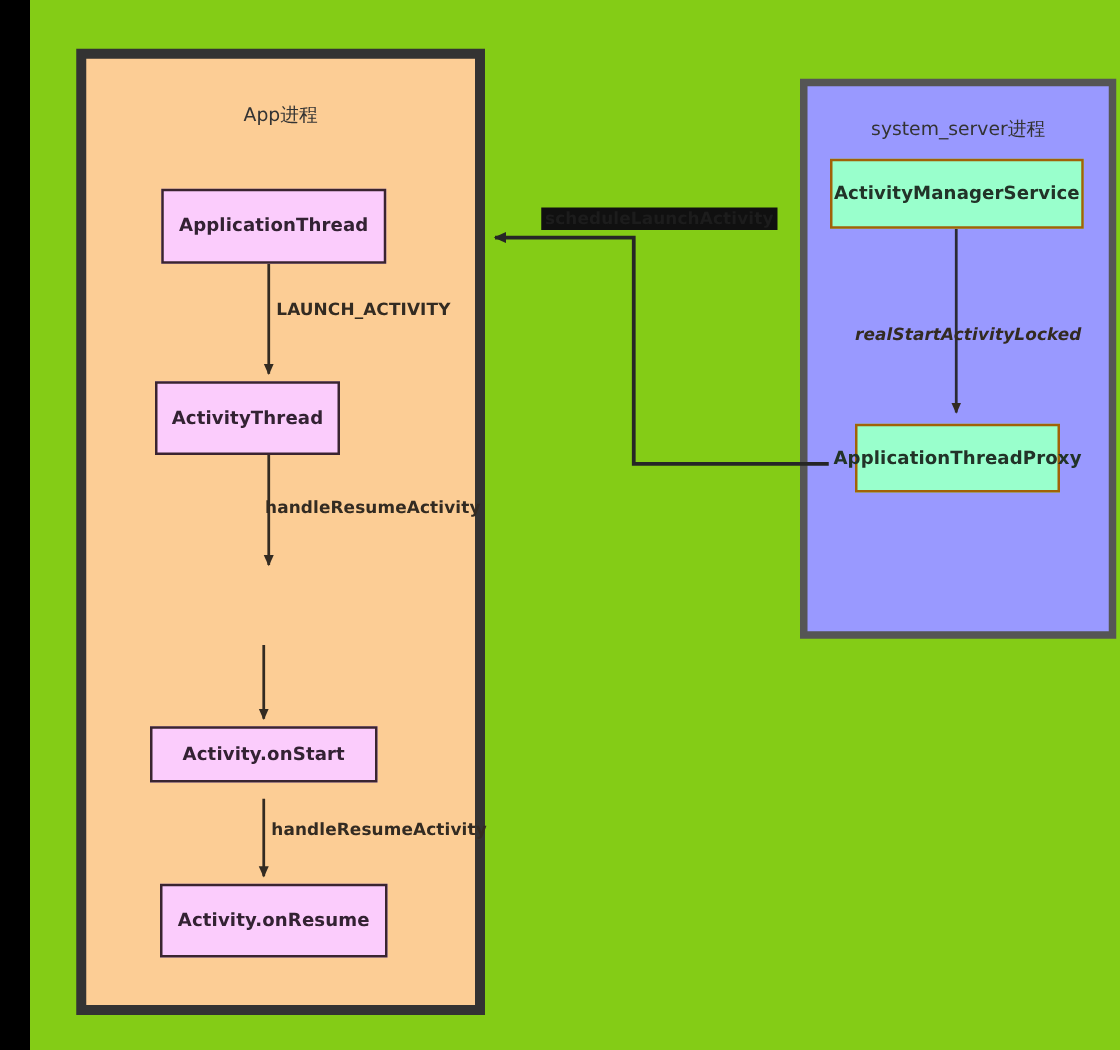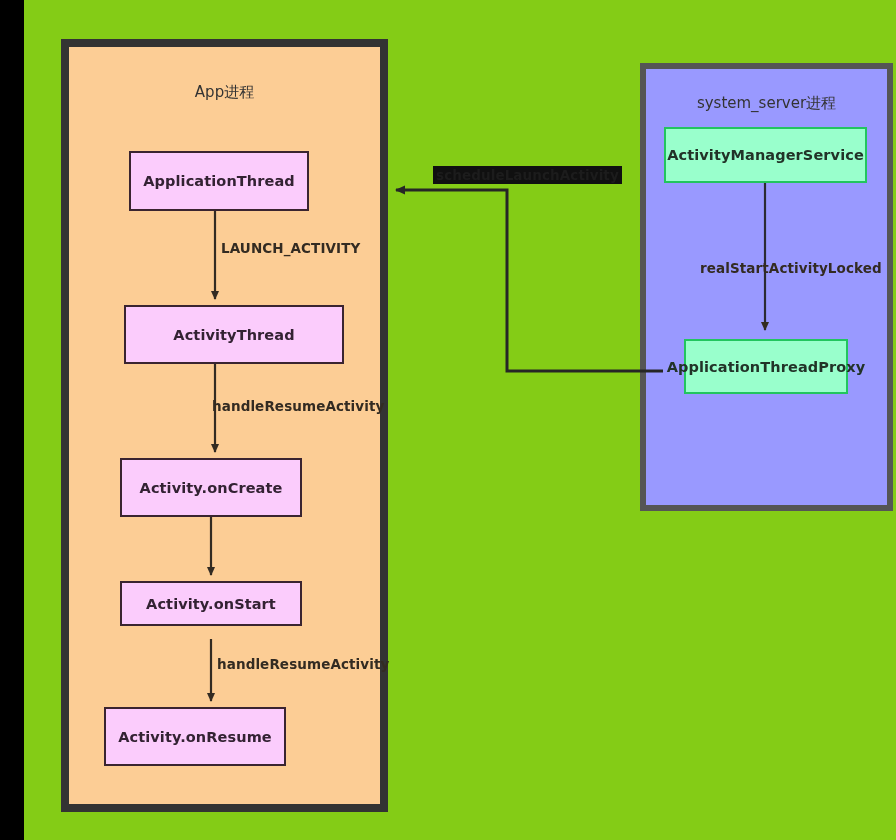--- a/index.html
+++ b/index.html
@@ -48,21 +48,21 @@
     white-space: nowrap;
   }
   .node.pink {
     background: #fbccfc;
     border: 2px solid #3a2430;
     color: #332233;
     text-align: right;
   }
   .node.green {
     background: #99ffcc;
-    border: 2px solid #22c55e;
+    border: 2px solid #a16207;
     color: #223328;
   }
   .edge-label {
     position: absolute;
     font-size: 13.5px;
     font-weight: bold;
     color: #332b22;
     white-space: nowrap;
     letter-spacing: 0.1px;
   }
@@ -103,35 +103,34 @@
 
     <path d="M639,371 L483,371 L483,190 L372,190" stroke="#262626" stroke-width="3" fill="none" marker-end="url(#arrow-cross)"></path>
   </svg>
 
   <div class="cluster-title" style="left:41px; top:83px; width:319px;">App进程</div>
 
   <div class="cluster-title" style="left:619px; top:94px; width:247px;">system_server进程</div>
 
   <div class="node pink" style="left:105px; top:151px; width:180px; height:60px;">ApplicationThread</div>
 
-  <div class="node pink" style="left:100px; top:305px; width:220px; height:59px;">ActivityThread</div>
+  <div class="node pink" style="left:100px; top:305px; width:148px; height:59px;">ActivityThread</div>
 
-  <div class="node pink" style="left:96px; top:458px; width:182px; height:59px;">Activity.onCreate</div>
 
   <div class="node pink" style="left:96px; top:581px; width:182px; height:45px;">Activity.onStart</div>
 
-  <div class="node pink" style="left:80px; top:707px; width:182px; height:59px;">Activity.onResume</div>
+  <div class="node pink" style="left:104px; top:707px; width:182px; height:59px;">Activity.onResume</div>
 
   <div class="node green" style="left:640px; top:127px; width:203px; height:56px;">ActivityManagerService</div>
 
   <div class="node green" style="left:660px; top:339px; width:164px; height:55px;">ApplicationThreadProxy</div>
 
   <div class="edge-label" style="left:197px; top:240px;">LAUNCH_ACTIVITY</div>
 
   <div class="edge-label" style="left:188px; top:398px;">handleResumeActivity</div>
 
   <div class="edge-label" style="left:193px; top:656px;">handleResumeActivity</div>
 
-  <div class="edge-label" style="left:676px; top:260px;">realStartActivityLocked</div>
+  <div class="edge-label" style="left:660px; top:260px;font-style:italic;">realStartActivityLocked</div>
 
   <div class="edge-label cross" style="left:409px; top:166px;">scheduleLaunchActivity</div>
 
 </div>
 
 </body></html>

